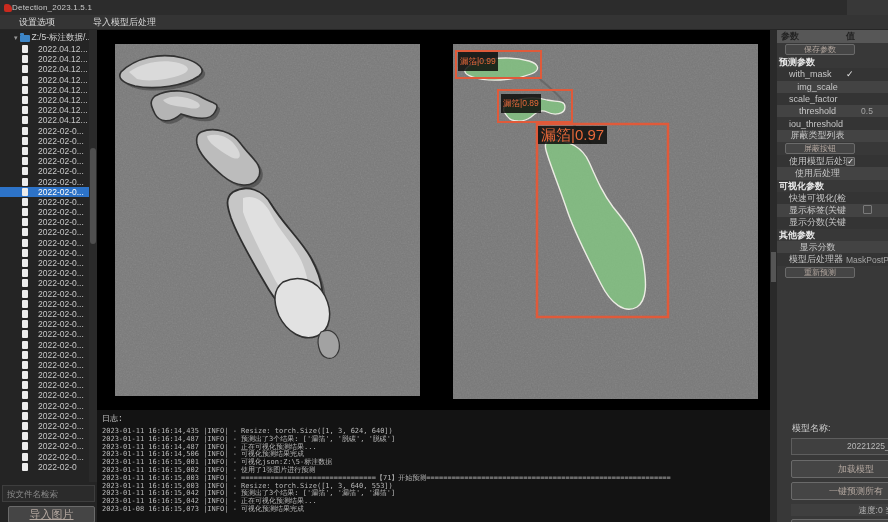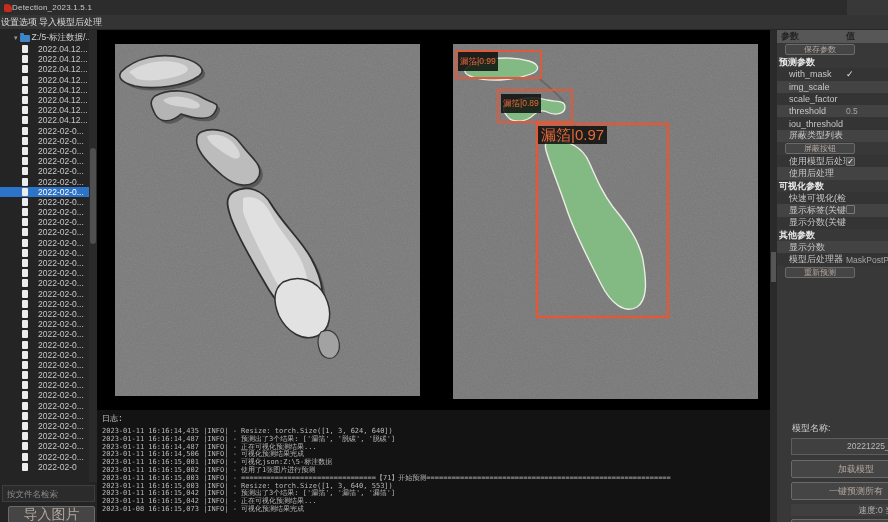--- a/index.html
+++ b/index.html
@@ -8,21 +8,21 @@
   body { position:relative; color:#cfcfcf; }
 
   
   .titlebar { position:absolute; left:0; top:0; width:847px; height:15px;
               background:#2c2c2c; display:flex; align-items:center; gap:0; padding-left:4px; }
   .app-icon { width:8px; height:8px; background:#c92a1e; border-radius:2px 5px 2px 2px; }
   .titlebar .t { font-size:8px; color:#c9c9c9; letter-spacing:.2px; }
   .menubar { position:absolute; left:0; top:15px; width:888px; height:15px;
              background:#343434; border-bottom:1px solid #262626;
              display:flex; align-items:center; }
-  .menu-item { font-size:9px; color:#d8d8d8; padding:0 1px; line-height:15px; }
+  .menu-item { font-size:9px; color:#d8d8d8; padding:0 19px; line-height:15px; }
 
   
   .sidebar { position:absolute; left:0; top:30px; width:97px; height:492px;
              background:#242424; }
   .tree { position:absolute; left:0; top:2px; width:89px; height:450px; overflow:hidden; }
   .tree-root { display:flex; align-items:center; gap:2px; height:12px; padding-left:14px; }
   .arrow { color:#9a9a9a; font-size:7px; line-height:12px; }
   .folder-icon { position:relative; width:10px; height:7px; background:#3d85c6;
                  border-radius:1px; flex:0 0 auto; }
   .folder-icon::before { content:""; position:absolute; left:0; top:-2px; width:4px; height:2px;
@@ -37,21 +37,21 @@
   .tree-item.selected .lbl { color:#ffffff; }
   .side-scroll { position:absolute; left:89px; top:0; width:8px; height:452px; background:#2a2a2a; }
   .side-scroll .thumb { position:absolute; left:1px; top:118px; width:6px; height:96px;
                         background:#4f4f4f; border-radius:3px; }
   .search-box { position:absolute; left:2px; top:455px; width:93px; height:17px;
                 background:#2b2b2b; border:1px solid #3e3e3e; color:#bdbdbd;
                 font-size:8.5px; padding:0 4px; font-family:"Liberation Sans",sans-serif; }
   .search-box::placeholder { color:#8a8a8a; }
   .import-btn { position:absolute; left:8px; top:476px; width:87px; height:17px;
                 background:#454545; border:1px solid #6a6a6a; border-radius:2px;
-                color:#b3a79f; font-size:14px; text-align:center; line-height:15px; }
+                color:#b3a79f; font-size:11px; text-align:center; line-height:15px;text-decoration:underline; }
 
   
   .center { position:absolute; left:97px; top:30px; width:673px; height:492px; background:#000; }
   .img-panel { position:absolute; top:0; height:380px; background:#000; }
   .img-panel.left  { left:0;   width:340px; }
   .img-panel.right { left:340px; width:333px; }
   .img-wrap { position:absolute; top:14px; }
   .img-panel.left  .img-wrap { left:18px; width:305px; height:352px; }
   .img-panel.right .img-wrap { left:16px; width:305px; height:355px; }
   .det-label { position:absolute; background:rgba(8,8,6,0.82); color:#e8693a;
@@ -73,21 +73,21 @@
   
   .rpanel { position:absolute; left:777px; top:30px; width:111px; height:492px; background:#383838; }
   .phead { display:flex; height:13px; background:#575757; color:#242424; font-size:9px;
            font-weight:bold; align-items:center; }
   .phead .c1 { flex:1; padding-left:4px; }
   .phead .c2 { width:42px; }
   .prow { display:flex; align-items:center; height:12.3px; font-size:9px; color:#c6c6c6; }
   .prow .lbl { flex:1; padding-left:12px; white-space:nowrap; overflow:hidden; }
   .prow .val { width:42px; color:#a5a5a5; font-size:8.5px; white-space:nowrap; }
   .prow.dark { background:#343434; }
-  .prow.lite { background:#434343; }
+  .prow.lite { background:#434343;text-align:center; }
   .psection { height:12.3px; line-height:12.3px; padding-left:2px; font-size:9px;
               font-weight:bold; color:#e8e8e8; background:#383838; }
   .pbtn { margin:1px 0 1px 8px; width:70px; height:11px; background:#454545;
           border:1px solid #6a6a6a; border-radius:2px; color:#b3a79f; font-size:8px;
           text-align:center; line-height:9px; }
   .check { color:#e8e8e8; font-size:9px; }
   .cbox { display:inline-block; width:9px; height:9px; background:#4f4f4f;
           border:1px solid #7a7a7a; border-radius:1px; color:#fff; font-size:8px;
           line-height:8px; text-align:center; }
   .cbox.off { background:#454545; }

